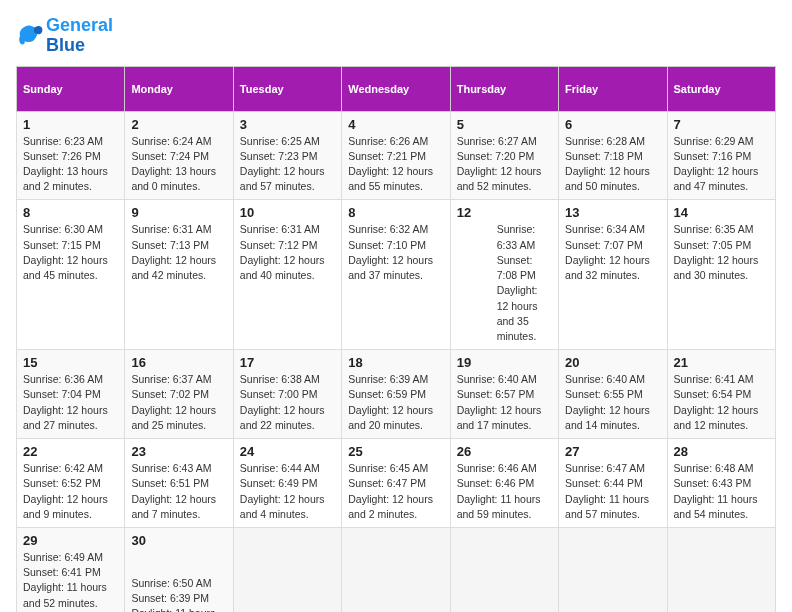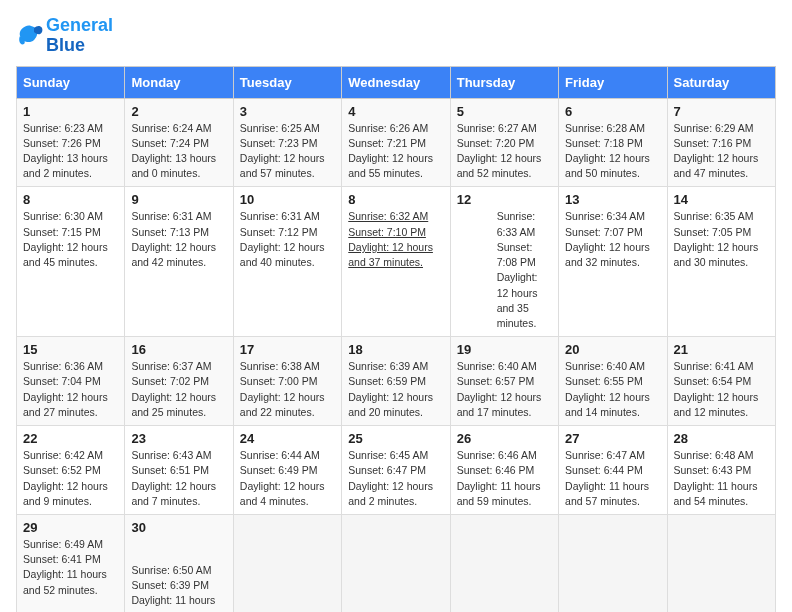--- a/index.html
+++ b/index.html
@@ -44,25 +44,25 @@
     .subtitle {
       font-size: 15px;
       color: #555;
     }
     table {
       width: 100%;
       border-collapse: collapse;
       font-size: 11px;
     }
     thead tr th {
-      background-color: #3b82f6;
+      background-color: #a21caf;
       color: #fff;
-      padding: 8px 6px;
+      padding: 16px 6px;
       text-align: left;
-      font-size: 13px;
+      font-size: 11px;
       font-weight: bold;
       border: 1px solid #ccc;
     }
     tbody tr td {
       vertical-align: top;
       padding: 5px 6px;
       border: 1px solid #ddd;
       background: #fff;
       min-height: 80px;
       width: calc(100% / 7);
@@ -191,21 +191,21 @@
         </td>
         <td>
           <span class="day-num">10</span>
           <div class="day-info" style="white-space: pre-line;">Sunrise: 6:31 AM
 Sunset: 7:12 PM
 Daylight: 12 hours
 and 40 minutes.</div>
         </td>
         <td>
           <span class="day-num">8</span>
-          <div class="day-info" style="white-space: pre-line; text-decoration: underline;">Sunrise: 6:32 AM
+          <div class="day-info" style="white-space: pre-line;">Sunrise: 6:32 AM
 Sunset: 7:10 PM
 Daylight: 12 hours
 and 37 minutes.</div>
         </td>
         <td>
           <span class="day-num">12</span>
           <div class="day-info" style="white-space: pre-line; margin-left: 40px;">Sunrise: 6:33 AM
 Sunset: 7:08 PM
 Daylight: 12 hours
 and 35 minutes.</div>

